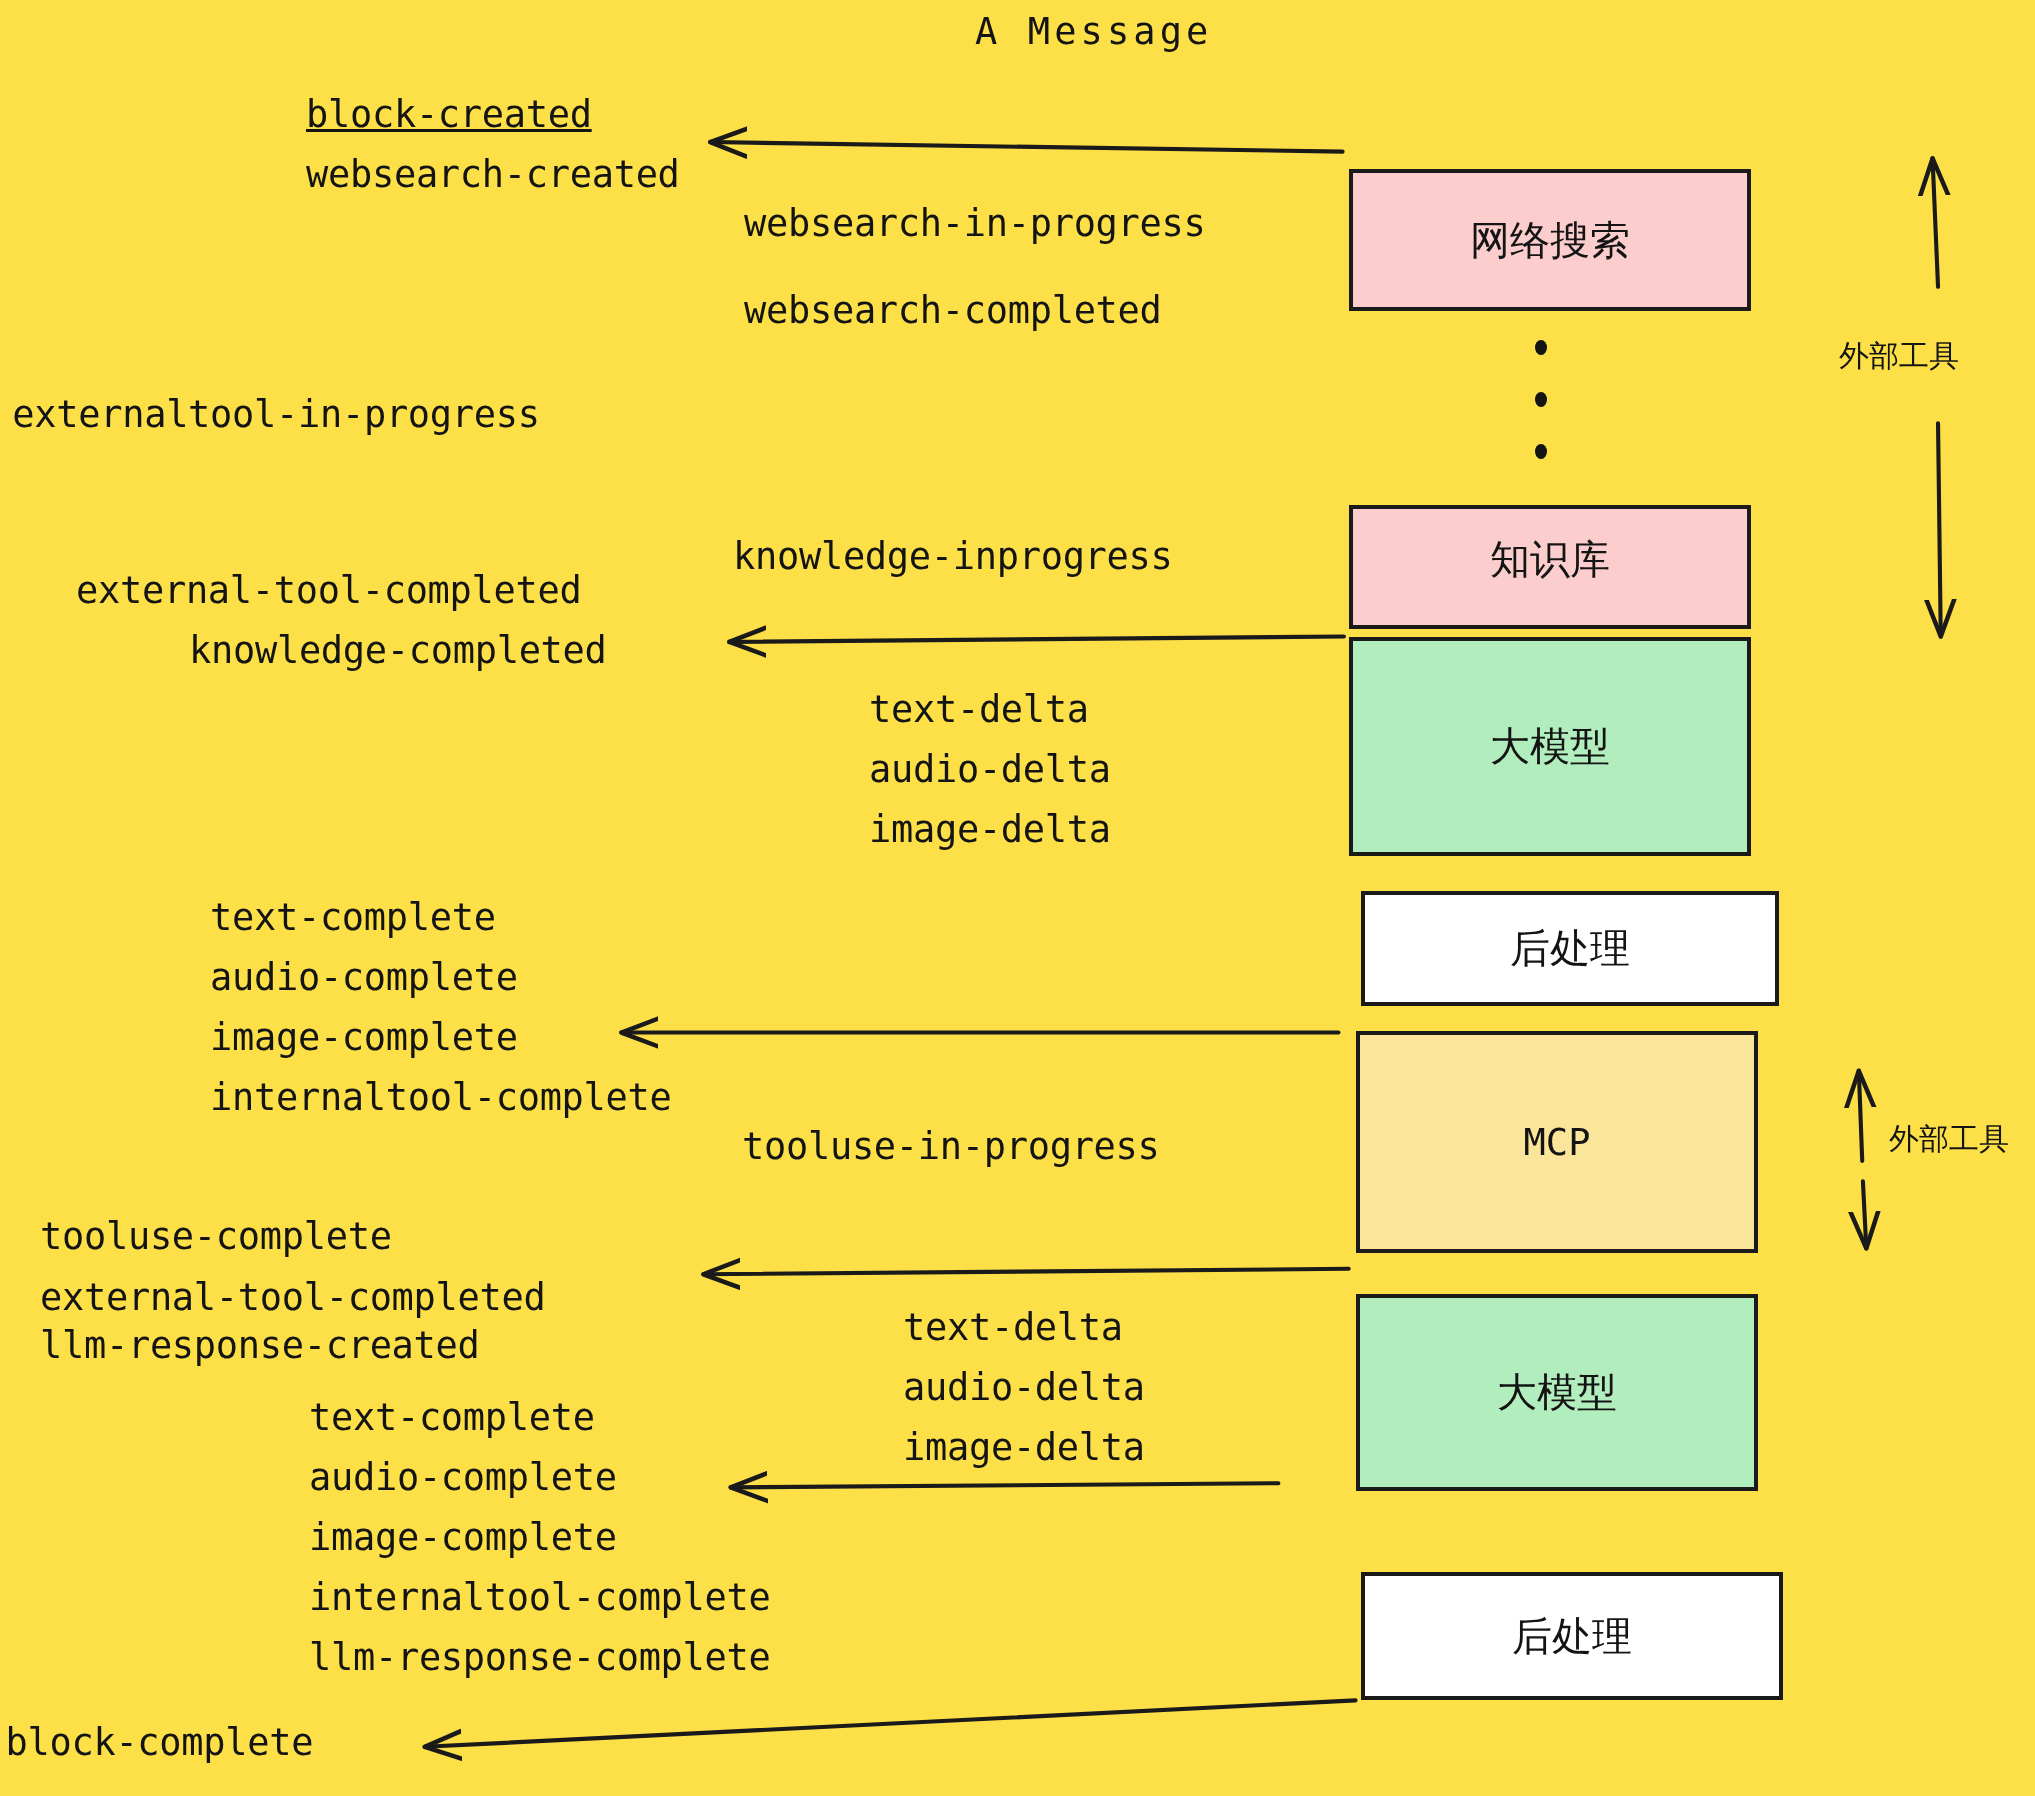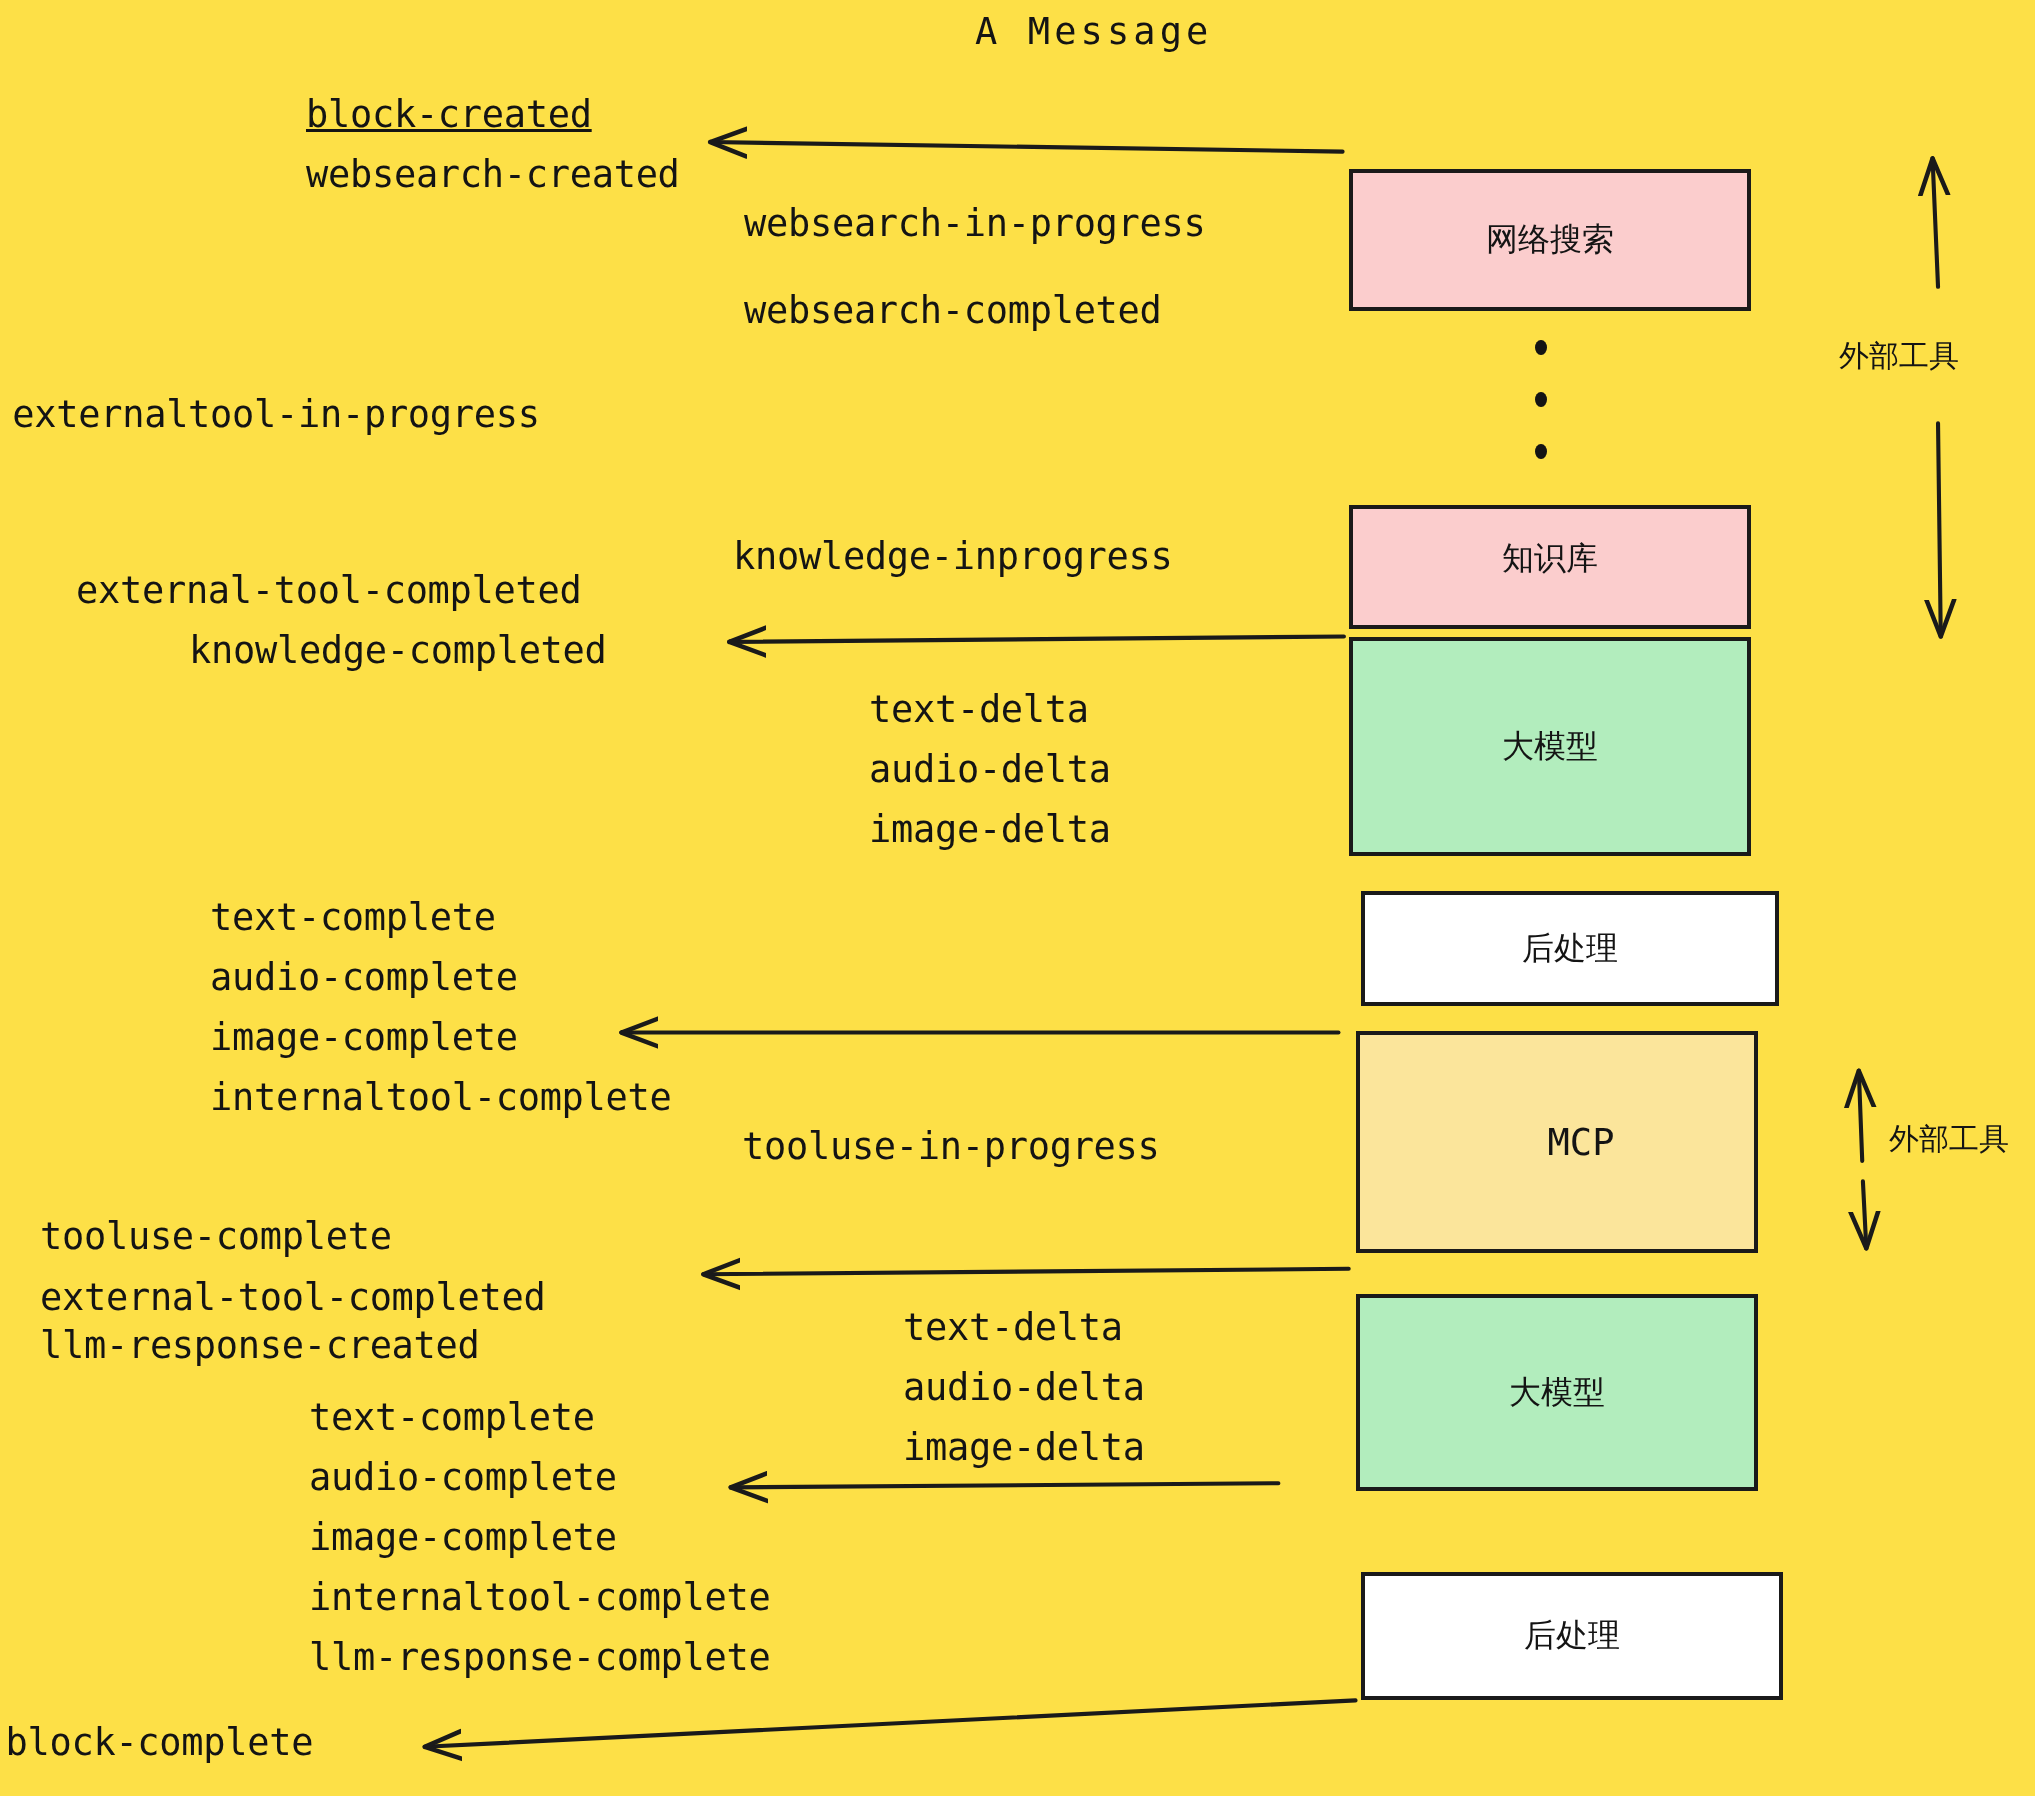--- a/index.html
+++ b/index.html
@@ -25,21 +25,21 @@
     font-family:"DejaVu Sans Mono","Liberation Mono",monospace;
     font-size:37px;
     color:#141414;
     white-space:pre;
     letter-spacing:4.1px;
   }
   .boxlabel{
     position:absolute;
     display:flex;align-items:center;justify-content:center;
     font-family:Liberation Sans, sans-serif;
-    font-size:32px;
+    font-size:40px;
     color:#141414;
     white-space:pre;
     pointer-events:none;
   }
   .mcplabel{
     font-family:"DejaVu Sans Mono","Liberation Mono",monospace;
     font-size:37px;
   }
   .nodebox{
     position:absolute;
@@ -97,21 +97,21 @@
   <div class="nodebox" style="left:1349px;top:505px;width:402px;height:124px;background:#fbcdcd;"></div>
   <div class="boxlabel" style="left:1349px;top:505px;width:402px;height:108px;">知识库</div>
 
   <div class="nodebox" style="left:1349px;top:637px;width:402px;height:219px;background:#b2edbd;"></div>
   <div class="boxlabel" style="left:1349px;top:637px;width:402px;height:219px;">大模型</div>
 
   <div class="nodebox" style="left:1361px;top:891px;width:418px;height:115px;background:#ffffff;"></div>
   <div class="boxlabel" style="left:1361px;top:891px;width:418px;height:115px;">后处理</div>
 
   <div class="nodebox" style="left:1356px;top:1031px;width:402px;height:222px;background:#fbe59b;"></div>
-  <div class="boxlabel mcplabel" style="left:1356px;top:1031px;width:402px;height:222px;padding-left:24px;">MCP</div>
+  <div class="boxlabel mcplabel" style="left:1356px;top:1031px;width:402px;height:222px;">MCP</div>
 
   <div class="nodebox" style="left:1356px;top:1294px;width:402px;height:197px;background:#b2edbd;"></div>
   <div class="boxlabel" style="left:1356px;top:1294px;width:402px;height:197px;">大模型</div>
 
   <div class="nodebox" style="left:1361px;top:1572px;width:422px;height:128px;background:#ffffff;"></div>
   <div class="boxlabel" style="left:1361px;top:1572px;width:422px;height:128px;">后处理</div>
 
   <div class="dots" style="left:1534px;top:340px;width:13.7px;height:119px;">
     <i></i>
       <i></i>

